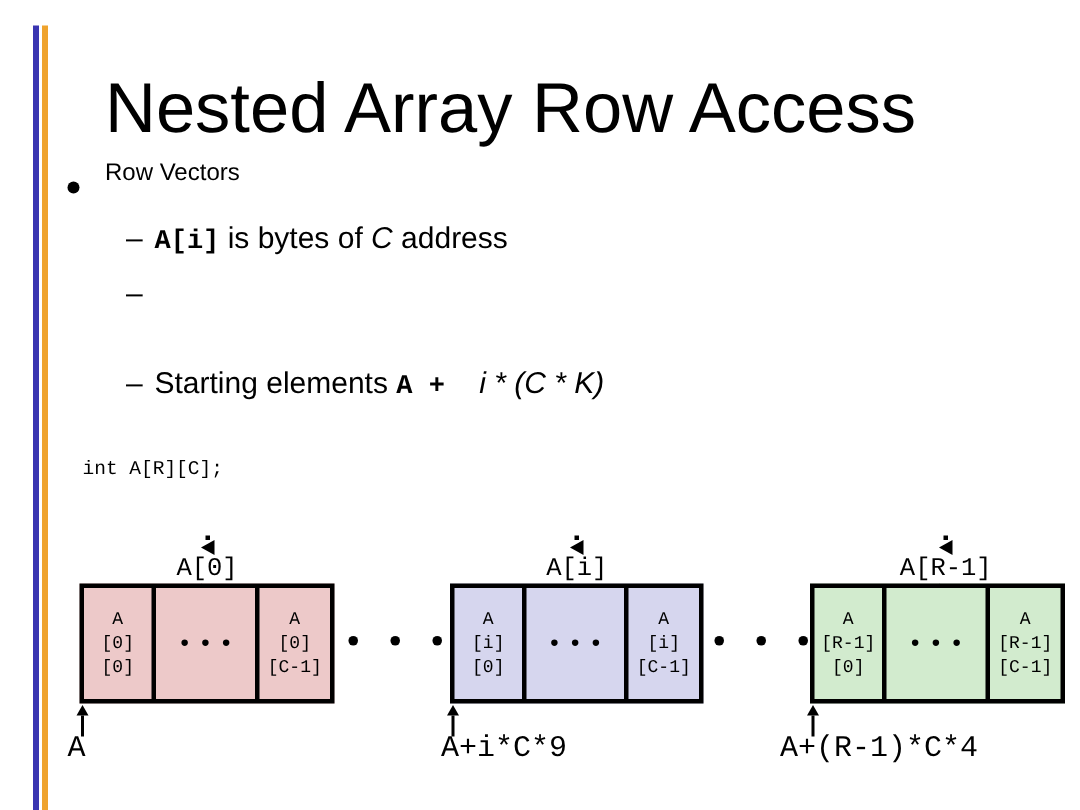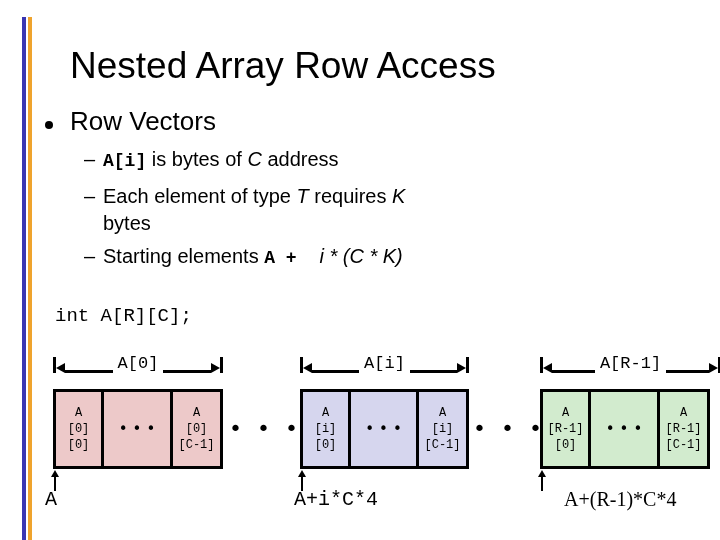--- a/index.html
+++ b/index.html
@@ -13,57 +13,57 @@
   }
 
   
   .bar { position:absolute; top:17px; bottom:0; width:4px; }
   .bar-blue   { left:22px; }
   .bar-orange { left:28px; }
 
   
   .title {
     position:absolute; left:70px; top:44px;
-    font-size:37px; line-height:1.2; font-weight:400;
+    font-size:47px; line-height:1.2; font-weight:400;
     letter-spacing:0;
   }
   .bullet-dot {
     position:absolute; left:45px; top:121px;
     width:8px; height:8px; border-radius:50%; background:#000;
   }
   .bullet-text {
     position:absolute; left:70px; top:106px;
-    font-size:26px; line-height:1.2;
+    font-size:16px; line-height:1.2;
   }
   .sub {
     position:absolute; left:84px;
     font-size:20px; line-height:27px;
     display:flex;
   }
   .sub .dash { width:19px; flex:0 0 19px; }
   .sub1 { top:146px; }
   .sub2 { top:183px; width:420px; }
   .sub3 { top:243px; }
   .mono-b {
     font-family:"Liberation Mono", monospace;
     font-weight:bold; font-size:18px;
   }
   .em { font-style:italic; }
   .sub3 .em { margin-left:12px; }
 
   .codeline {
     position:absolute; left:55px; top:305px;
     font-family:"Liberation Mono", monospace;
-    font-size:19px;
+    font-size:13px;
   }
 
   
   .dim {
     position:absolute; top:357px; height:16px;
-    display:flex; align-items:flex-end;
+    display:flex; align-items:center;flex-direction:column;
   }
   .dbar  { width:3px; height:16px; background:#000; flex:0 0 3px; }
   .dline { flex:1; height:3px; background:#000; }
   .dhead { width:0; height:0; border-top:5px solid transparent; border-bottom:5px solid transparent; }
   .dhead-l { border-right:9px solid #000; }
   .dhead-r { border-left:9px solid #000; }
   .dlabel {
     font-family:"Liberation Mono", monospace;
     font-size:17px; margin:0 5px; white-space:nowrap;
   }
@@ -113,41 +113,40 @@
   .up3 { left:537px; }
 
   
   .addr {
     position:absolute; top:488px;
     font-family:"Liberation Mono", monospace;
     font-size:20px; white-space:nowrap;
   }
   .addr1 { left:45px; }
   .addr2 { left:294px; }
-  .addr3 { left:564px;font-family:Liberation Serif, serif; }
+  .addr3 { left:520px; }
 </style>
 </head>
 <body>
 
 <div class="bar bar-blue" style="background-color: rgb(58, 53, 177);"></div>
 <div class="bar bar-orange" style="background-color: rgb(239, 163, 45);"></div>
 
 <div class="title">Nested Array Row Access</div>
 
 <div class="bullet-dot"></div>
 <div class="bullet-text">Row Vectors</div>
 
 <div class="sub sub1">
   <span class="dash">–</span>
   <span class="subtext"><span class="mono-b">A[i]</span><span> is bytes of </span><span class="em">C</span><span> address</span></span>
 </div>
 
 <div class="sub sub2">
   <span class="dash">–</span>
-  <span class="subtext"><span>Each element of type </span><span class="em">T</span><span> requires </span><span class="em">K</span><br><span>bytes</span></span>
 </div>
 
 <div class="sub sub3">
   <span class="dash">–</span>
   <span class="subtext"><span>Starting elements </span><span class="mono-b">A + </span><span class="em">i * (C * K)</span></span>
 </div>
 
 <div class="codeline">int A[R][C];</div>
 
 <div class="dim dim1">
@@ -216,14 +215,14 @@
 <div class="uparr up2">
     <div class="head"></div>
     <div class="stem"></div>
   </div>
 <div class="uparr up3">
     <div class="head"></div>
     <div class="stem"></div>
   </div>
 
 <div class="addr addr1">A</div>
-<div class="addr addr2">A+i*C*4</div>
+<div class="addr addr2">A+i*C*9</div>
 <div class="addr addr3">A+(R-1)*C*4</div>
 
 </body></html>

